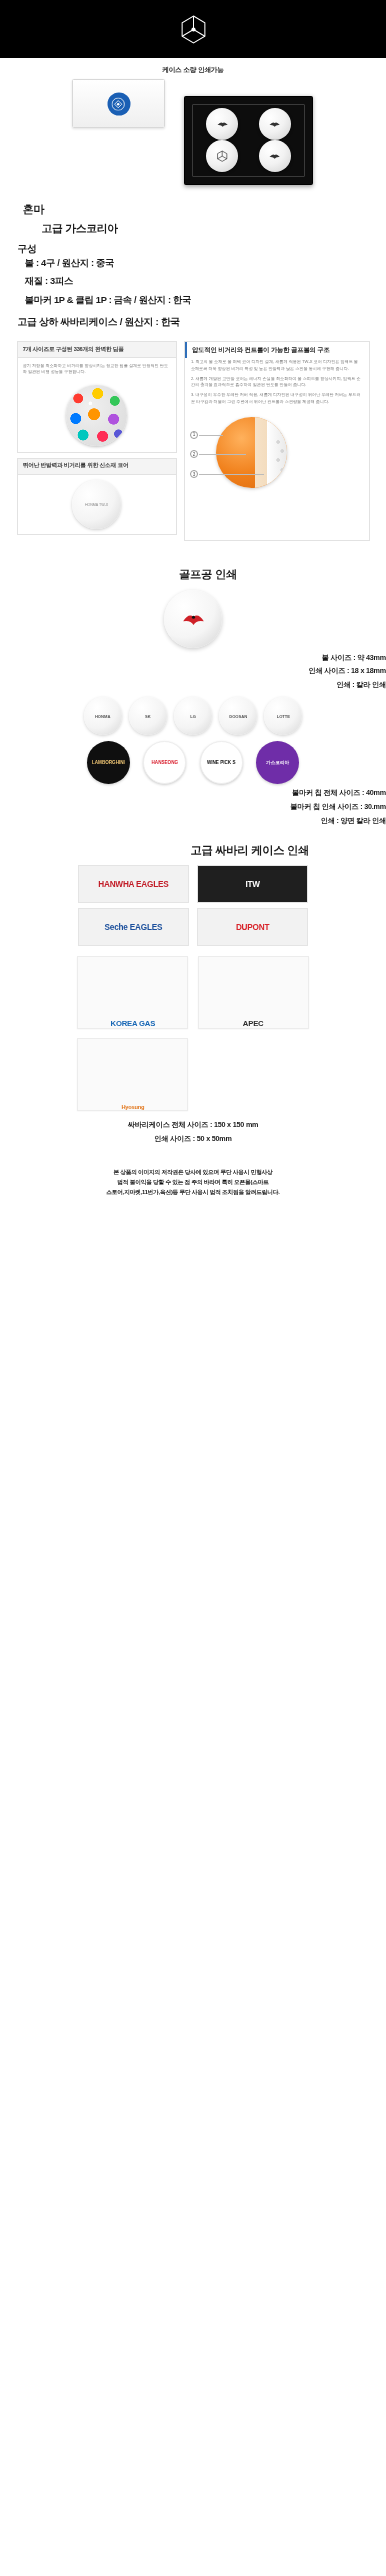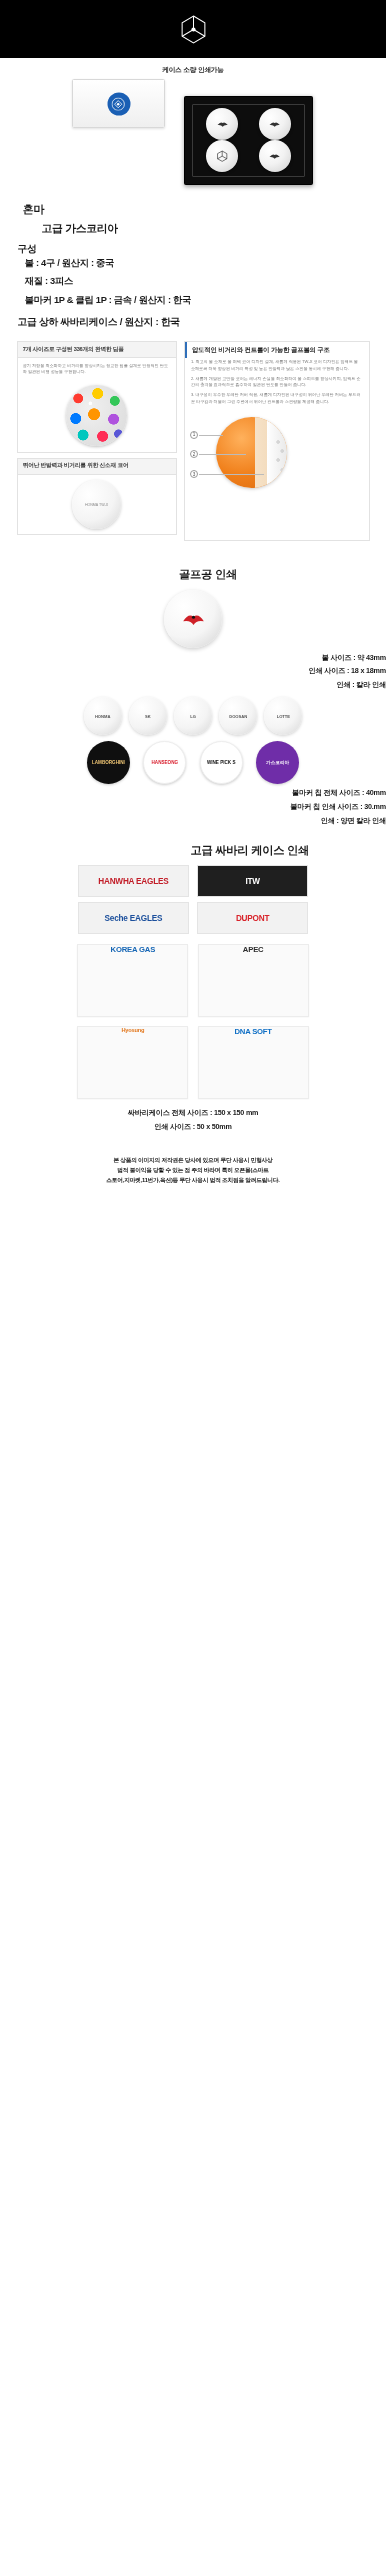--- a/index.html
+++ b/index.html
@@ -224,36 +224,36 @@
   .marker.m1 { background:#0f0f0f; color:#f0c674; }
   .marker.m2 { background:#ffffff; color:#d81b2a; border:0.5px solid #eee; }
   .marker.m3 { background:#ffffff; color:#111; border:0.5px solid #eee; }
   .marker.m4 { background:#6f2da8; color:#ffffff; }
 
   
   .case-row {
     display:flex; justify-content:center; gap:8.2px; margin:5.2px 0;
   }
   .case-band {
-    width:111px; height:32px; background:#f2f2f2; border:0.5px solid #e4e4e4;
+    width:111px; height:38px; background:#f2f2f2; border:0.5px solid #e4e4e4;
     display:flex; align-items:center; justify-content:center;
     font-size:8.2px; font-weight:bold; letter-spacing:-0.2px;
   }
   .case-band.b1 { color:#c21d28; }
   .case-band.b2 { background:#1f1f1f; color:#ffffff; }
   .case-band.b3 { color:#1b4f9c; }
   .case-band.b4 { color:#d8232a; }
 
   .cloth-grid {
     display:grid; grid-template-columns:repeat(2,111px);
     justify-content:center; gap:9.3px; margin:9.3px 0 5.2px 0;
   }
   .cloth {
     height:73px; background:#fafafa; border:0.5px solid #ececec;
-    display:flex; align-items:flex-start; justify-content:center; position:relative;
+    display:flex; align-items:flex-end; justify-content:center; position:relative;
     box-shadow:0 0.5px 1.5px rgba(0,0,0,.06);
   }
   .cloth .cl-label { font-size:7.7px; font-weight:bold; letter-spacing:-0.2px; }
   .cloth.c1 .cl-label { color:#1666b5; }
   .cloth.c2 .cl-label { color:#2c2c2c; }
   .cloth.c3 .cl-label { color:#e2761b; font-size:5.7px; }
   .cloth.c4 .cl-label { color:#0f6fc5; }
 
   .case-specs { text-align:center; margin:9.3px 0 5.2px 0; }
   .case-specs div {
@@ -437,23 +437,20 @@
     <div class="cloth-grid">
       <div class="cloth c1">
         <span class="cl-label">KOREA GAS</span>
       </div>
       <div class="cloth c2">
         <span class="cl-label">APEC</span>
       </div>
       <div class="cloth c3">
         <span class="cl-label">Hyosung</span>
       </div>
-      <div class="cloth c4">
-        <span class="cl-label">DNA SOFT</span>
-      </div>
     </div>
 
     <div class="case-specs">
       <div>싸바리케이스 전체 사이즈 : 150 x 150 mm</div>
       <div>인쇄 사이즈 : 50 x 50mm</div>
     </div>
   </div>
 
   <div class="spacer"></div>
 

